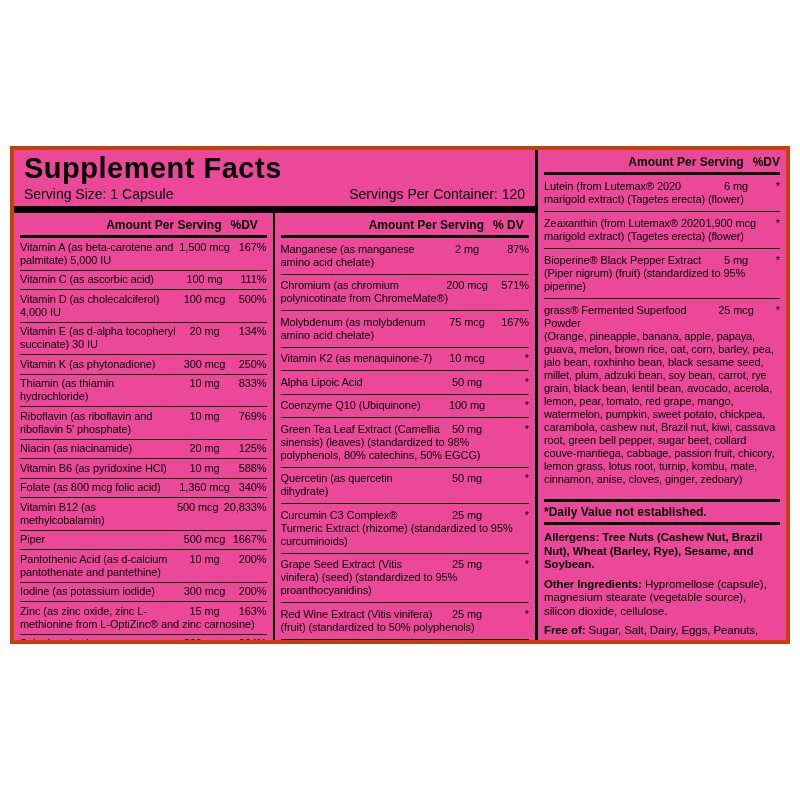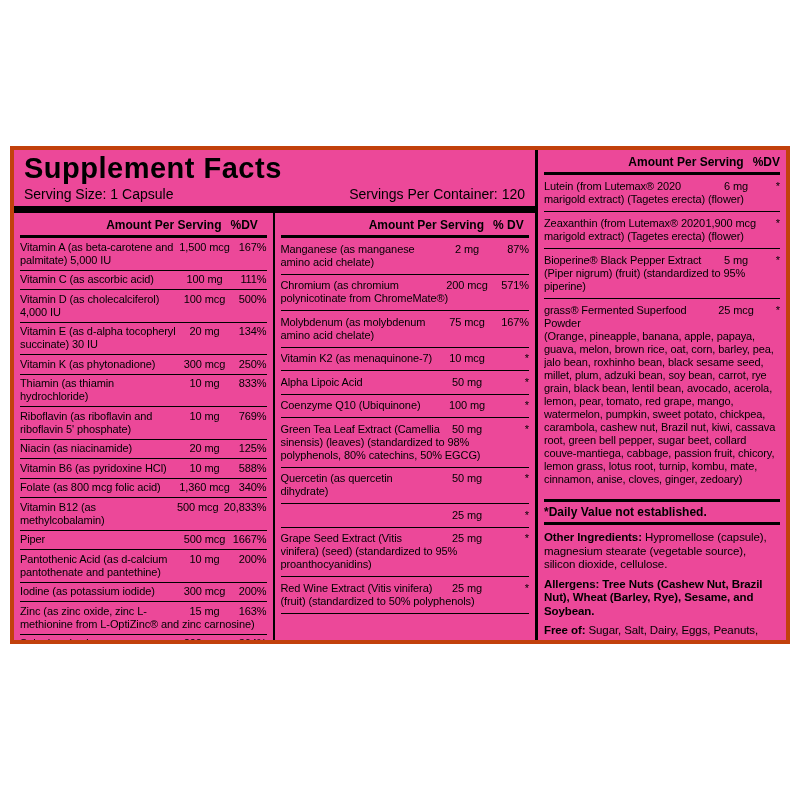--- a/index.html
+++ b/index.html
@@ -258,21 +258,21 @@
                 <span class="amt">50 mg</span>
                 <span class="dv">*</span>
               </span><span class="name">Quercetin (as quercetin dihydrate)</span>
               <div class="desc"></div>
             </div>
 
             <div class="row">
               <span class="amt-group">
                 <span class="amt">25 mg</span>
                 <span class="dv">*</span>
-              </span>
+              </span><span class="name">Curcumin C3 Complex® Turmeric Extract (rhizome) (standardized to 95% curcuminoids)</span>
               <div class="desc"></div>
             </div>
 
             <div class="row">
               <span class="amt-group">
                 <span class="amt">25 mg</span>
                 <span class="dv">*</span>
               </span><span class="name">Grape Seed Extract (Vitis vinifera) (seed) (standardized to 95% proanthocyanidins)</span>
               <div class="desc"></div>
             </div>
@@ -328,27 +328,27 @@
 
         <div class="row">
           <span class="amt-group">
             <span class="amt">25 mcg</span>
             <span class="dv">*</span>
           </span><span class="name">grass® Fermented Superfood Powder</span>
           <div class="desc">(Orange, pineapple, banana, apple, papaya, guava, melon, brown rice, oat, corn, barley, pea, jalo bean, roxhinho bean, black sesame seed, millet, plum, adzuki bean, soy bean, carrot, rye grain, black bean, lentil bean, avocado, acerola, lemon, pear, tomato, red grape, mango, watermelon, pumpkin, sweet potato, chickpea, carambola, cashew nut, Brazil nut, kiwi, cassava root, green bell pepper, sugar beet, collard couve-mantiega, cabbage, passion fruit, chicory, lemon grass, lotus root, turnip, kombu, mate, cinnamon, anise, cloves, ginger, zedoary)</div>
         </div>
       </div>
     <div class="dv-note">*Daily Value not established.</div>
+    <div class="footnote all-bold">
+      <span class="fn-label">Allergens:</span>
+      <span>Tree Nuts (Cashew Nut, Brazil Nut), Wheat (Barley, Rye), Sesame, and Soybean.</span>
+    </div>
     <div class="footnote">
       <span class="fn-label">Other Ingredients:</span>
       <span>Hypromellose (capsule), magnesium stearate (vegetable source), silicon dioxide, cellulose.</span>
     </div>
-    <div class="footnote all-bold">
-      <span class="fn-label">Allergens:</span>
-      <span>Tree Nuts (Cashew Nut, Brazil Nut), Wheat (Barley, Rye), Sesame, and Soybean.</span>
-    </div>
     <div class="footnote">
       <span class="fn-label">Free of:</span>
       <span>Sugar, Salt, Dairy, Eggs, Peanuts, Fish, Shellfish, Yeast, Titanium Dioxide, Artificial Colors and Flavors.</span>
     </div>
   </div>
 
 </div>
 
 </body></html>

